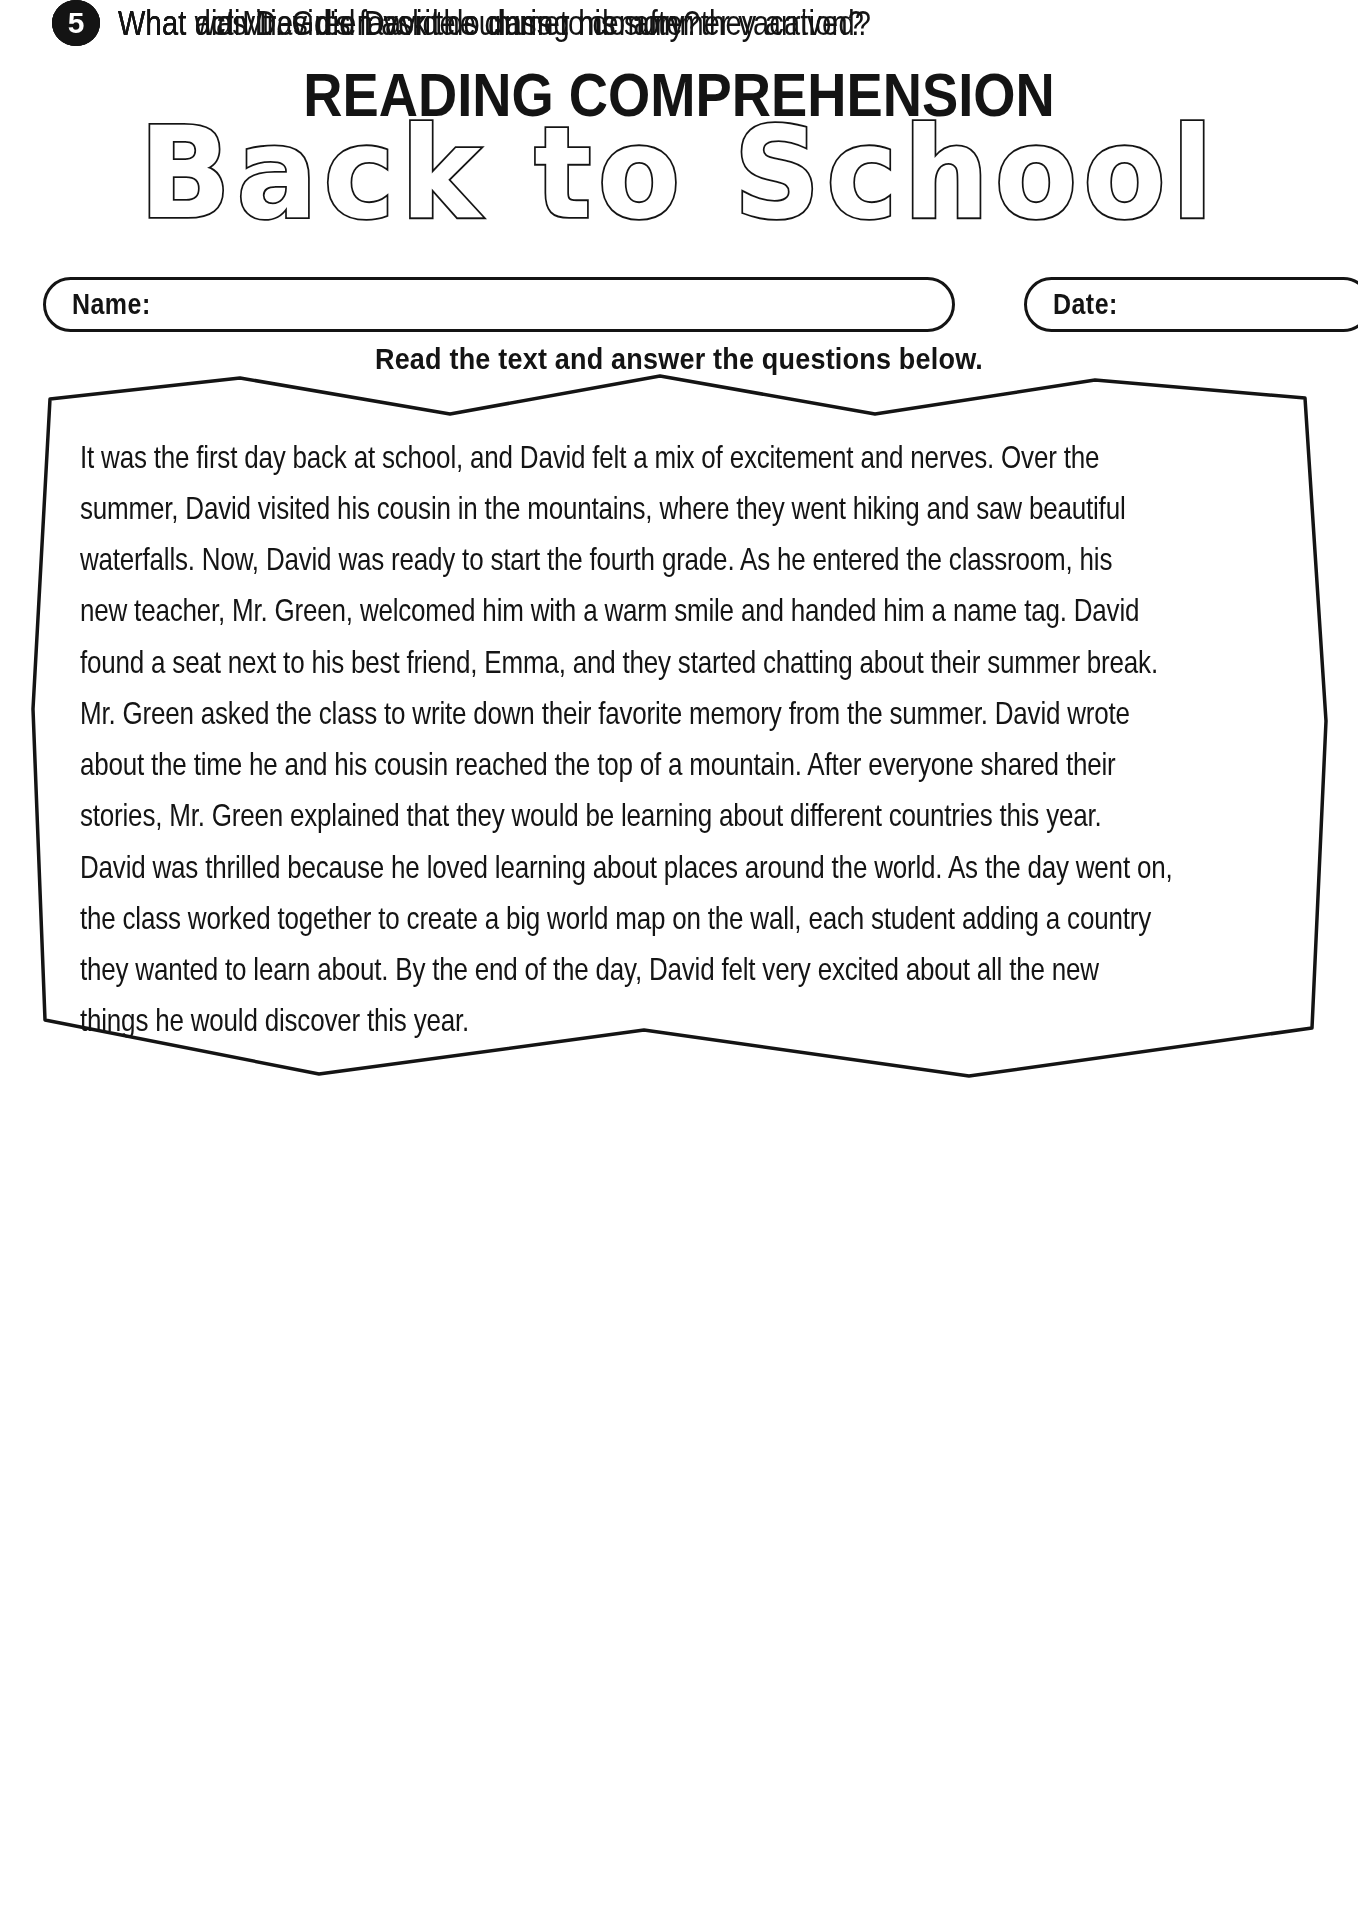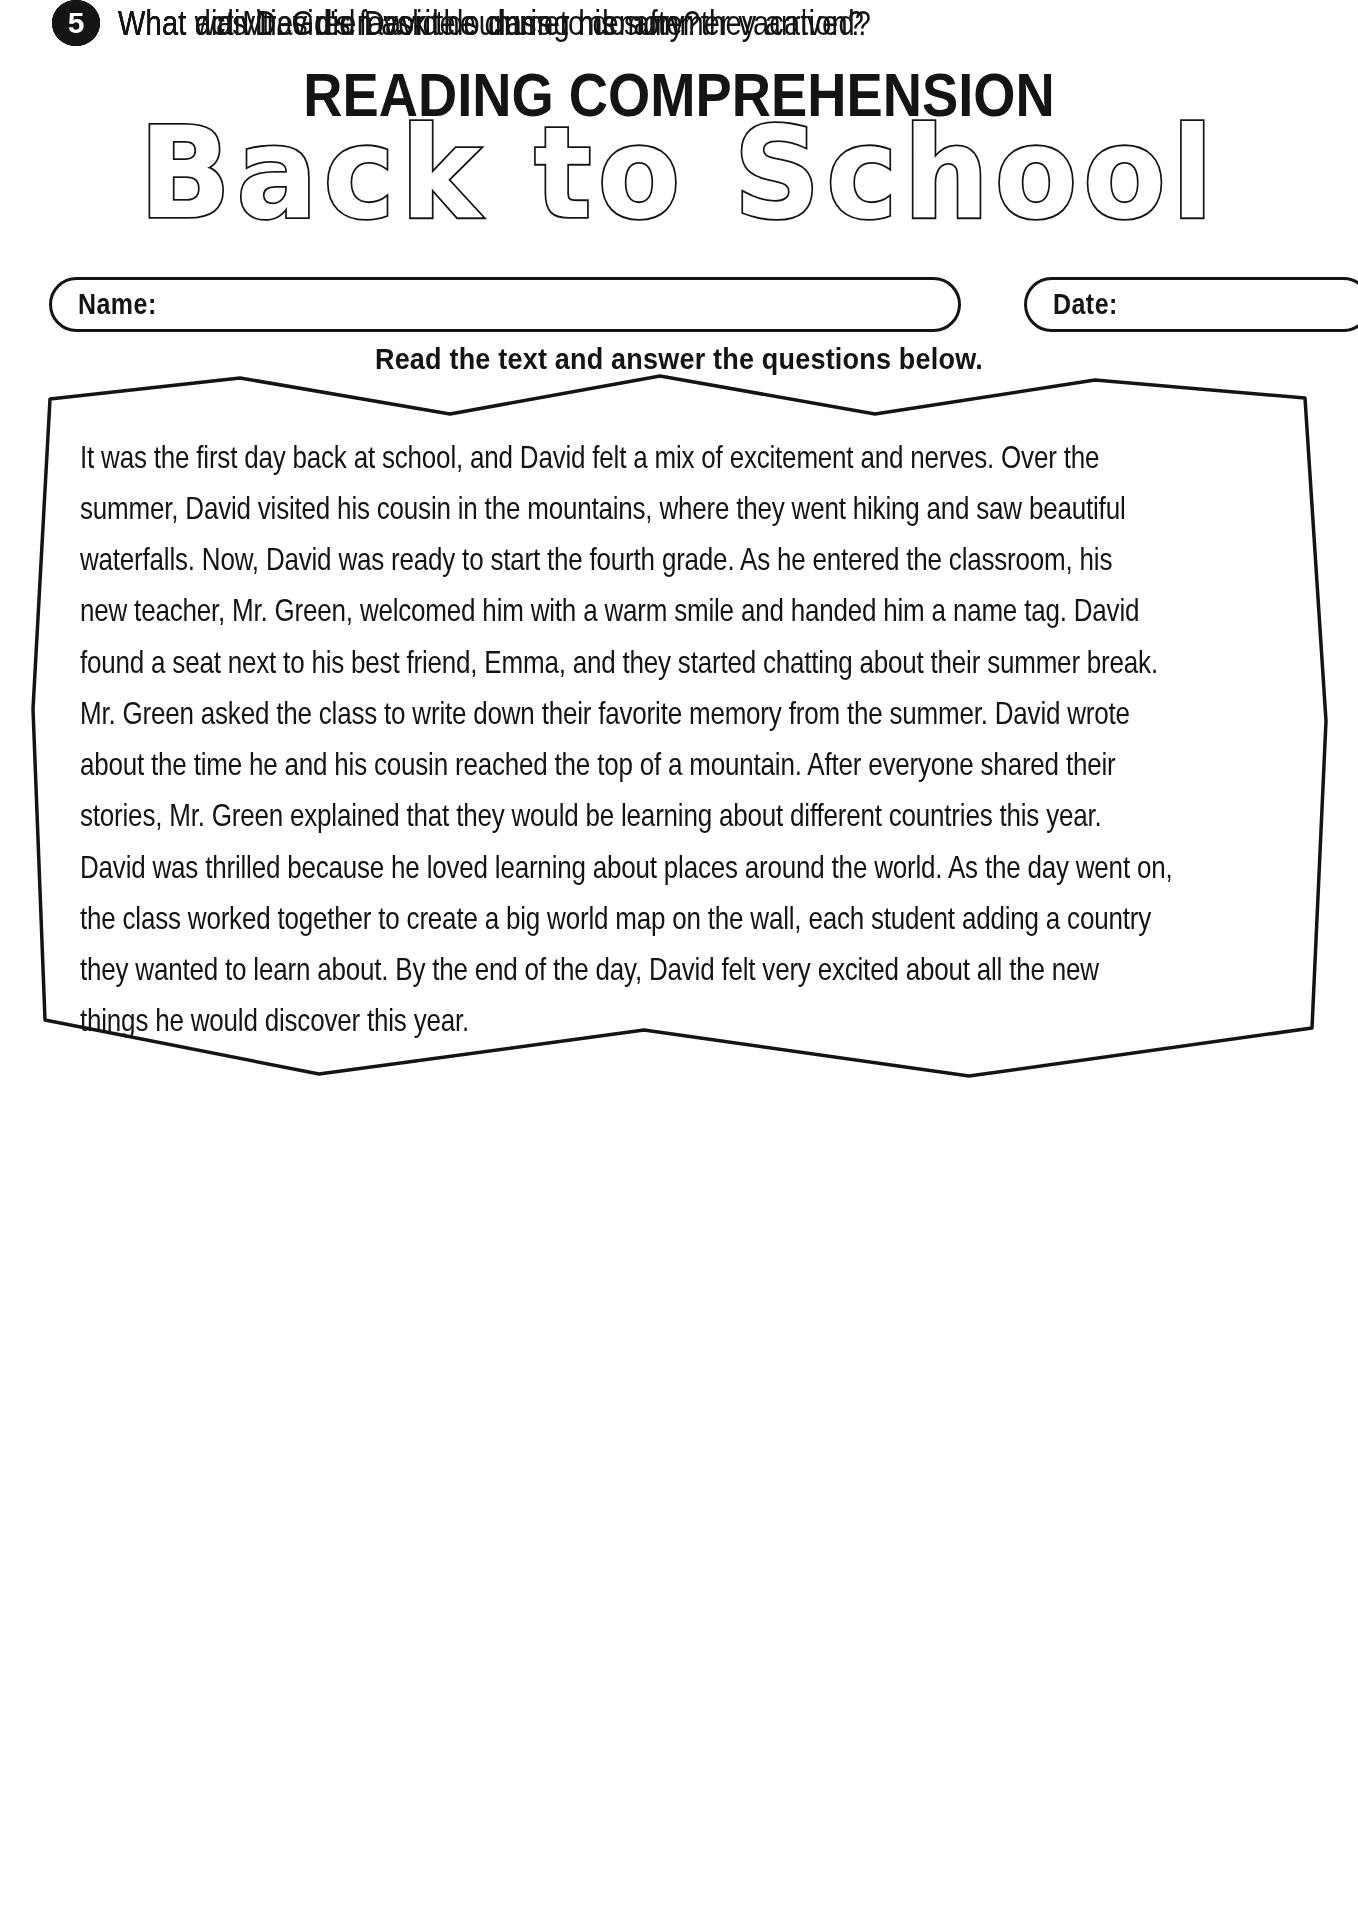--- a/index.html
+++ b/index.html
@@ -49,21 +49,21 @@
   .field {
     position: absolute;
     top: 277px;
     height: 55px;
     border: 3.5px solid var(--ink, #141414);
     border-radius: 28px;
     background: #fff;
     display: flex;
     align-items: center;
   }
-  .field.name-field { left: 49px;  width: 912px; text-align: center; }
+  .field.name-field { left: 43px;  width: 912px; text-align: center; }
   .field.date-field { left: 1024px; width: 347px; }
   .field-label {
     margin-left: 26px;
     font-size: 26px;
     font-weight: 600;
     letter-spacing: 0.5px;
     display: inline-block;
     transform: scale(0.96, 1.15);
     transform-origin: 0 50%;
   }

